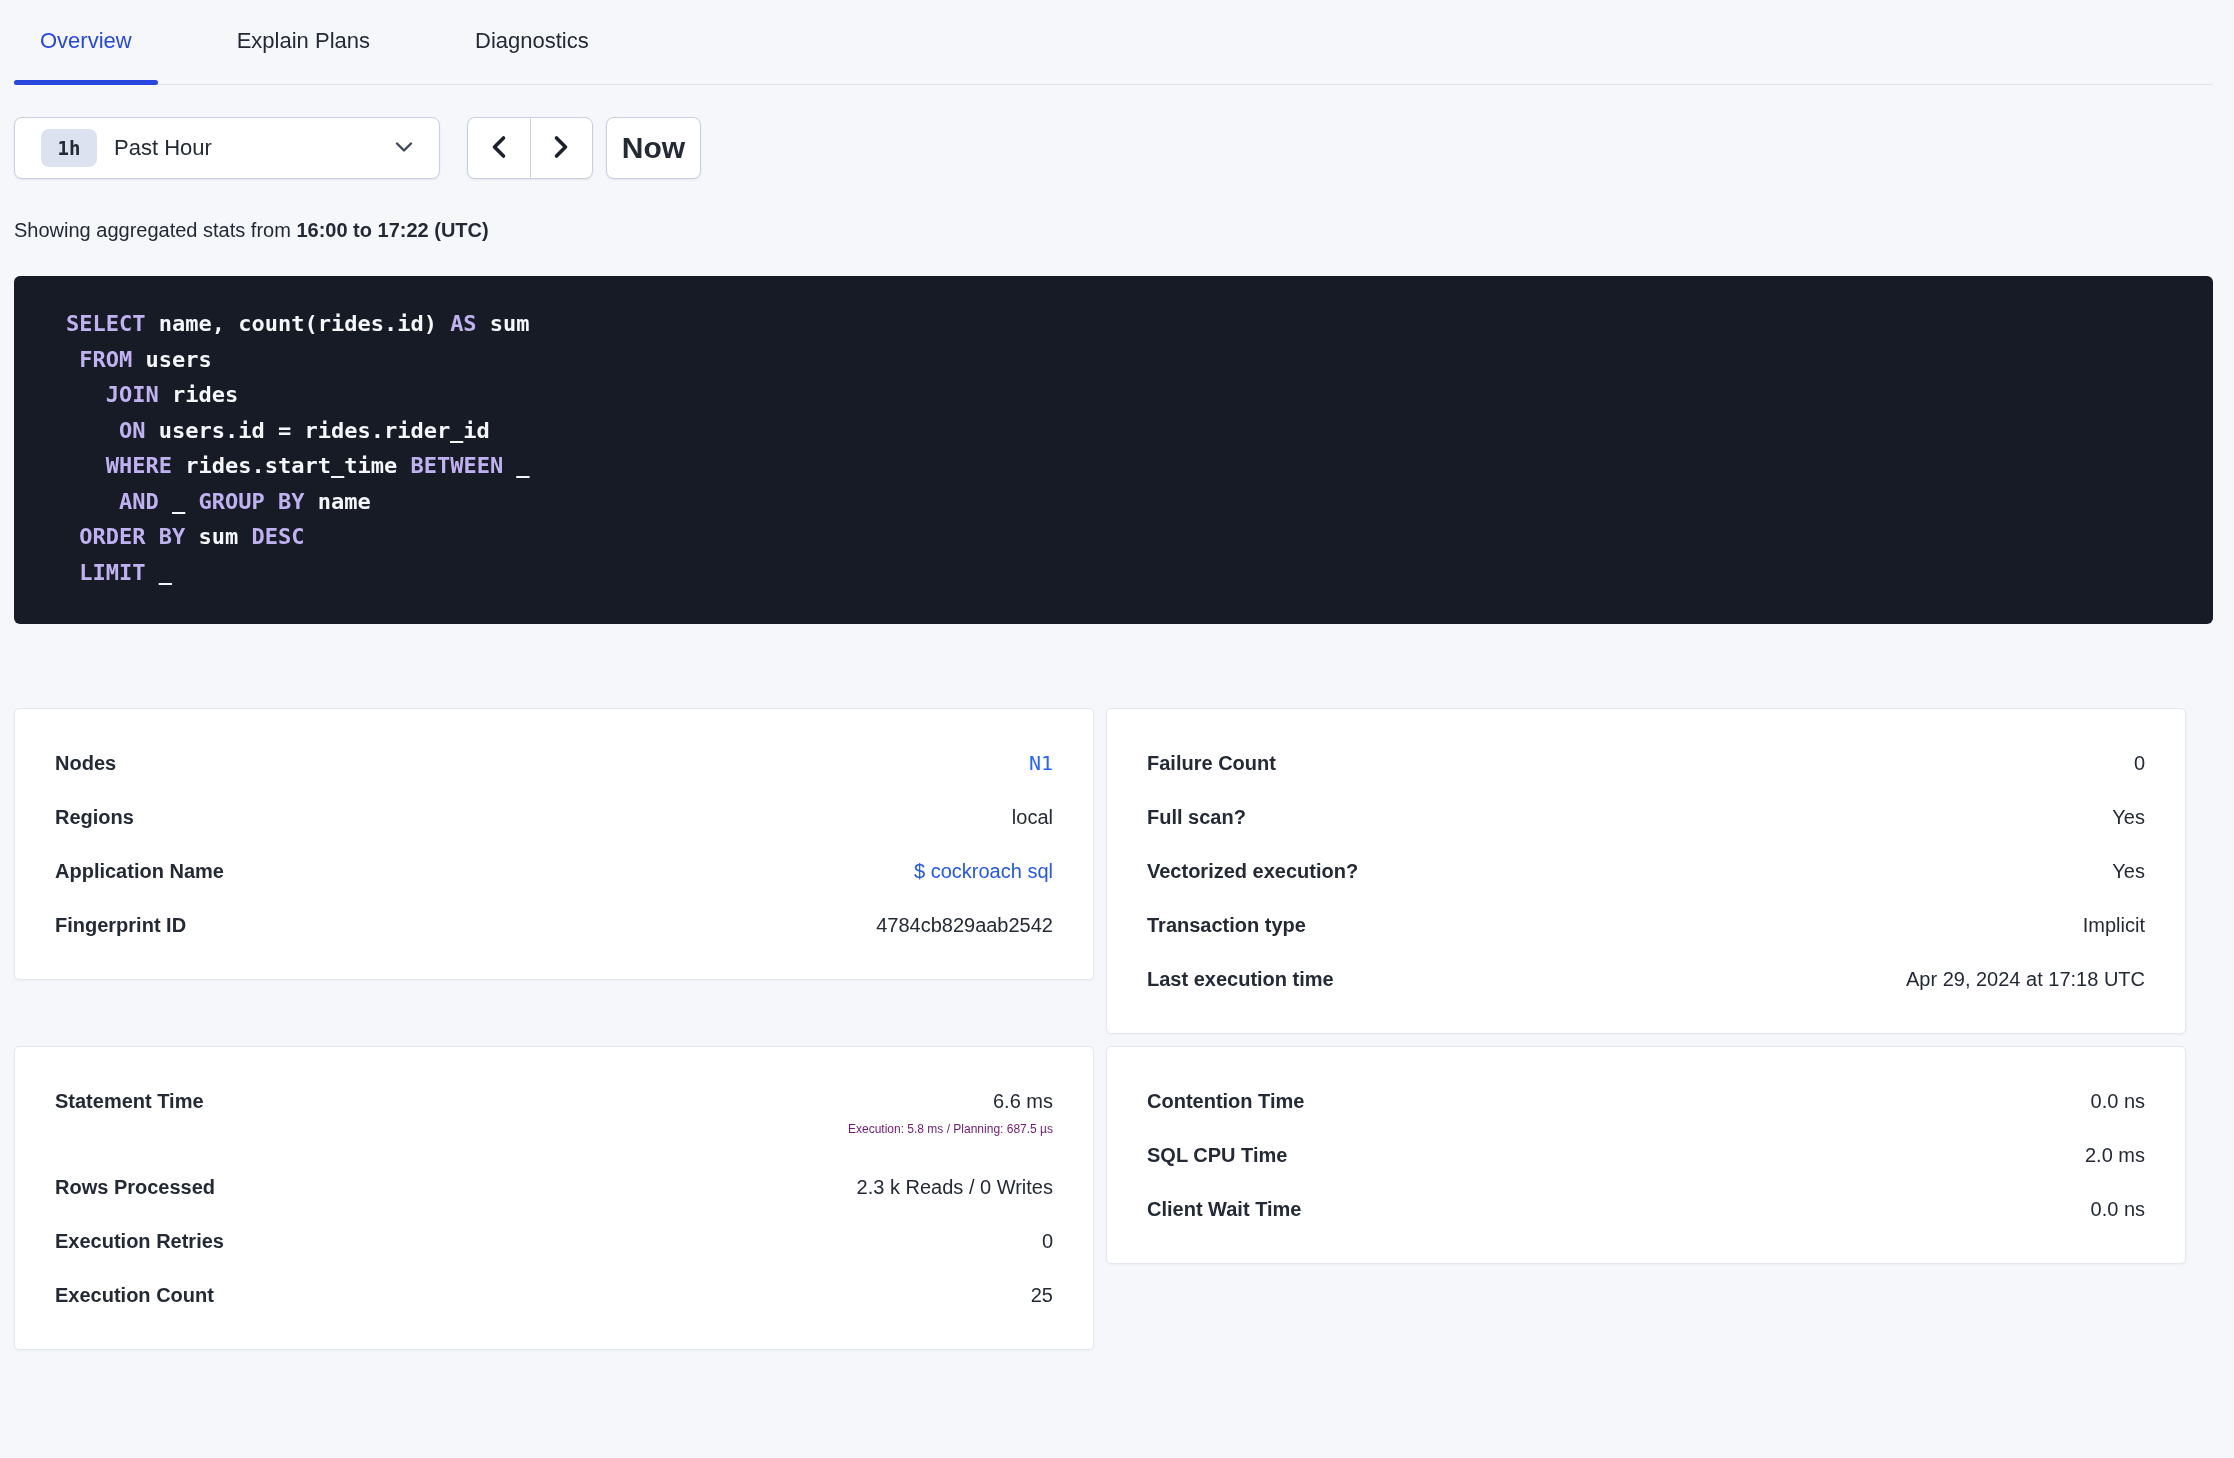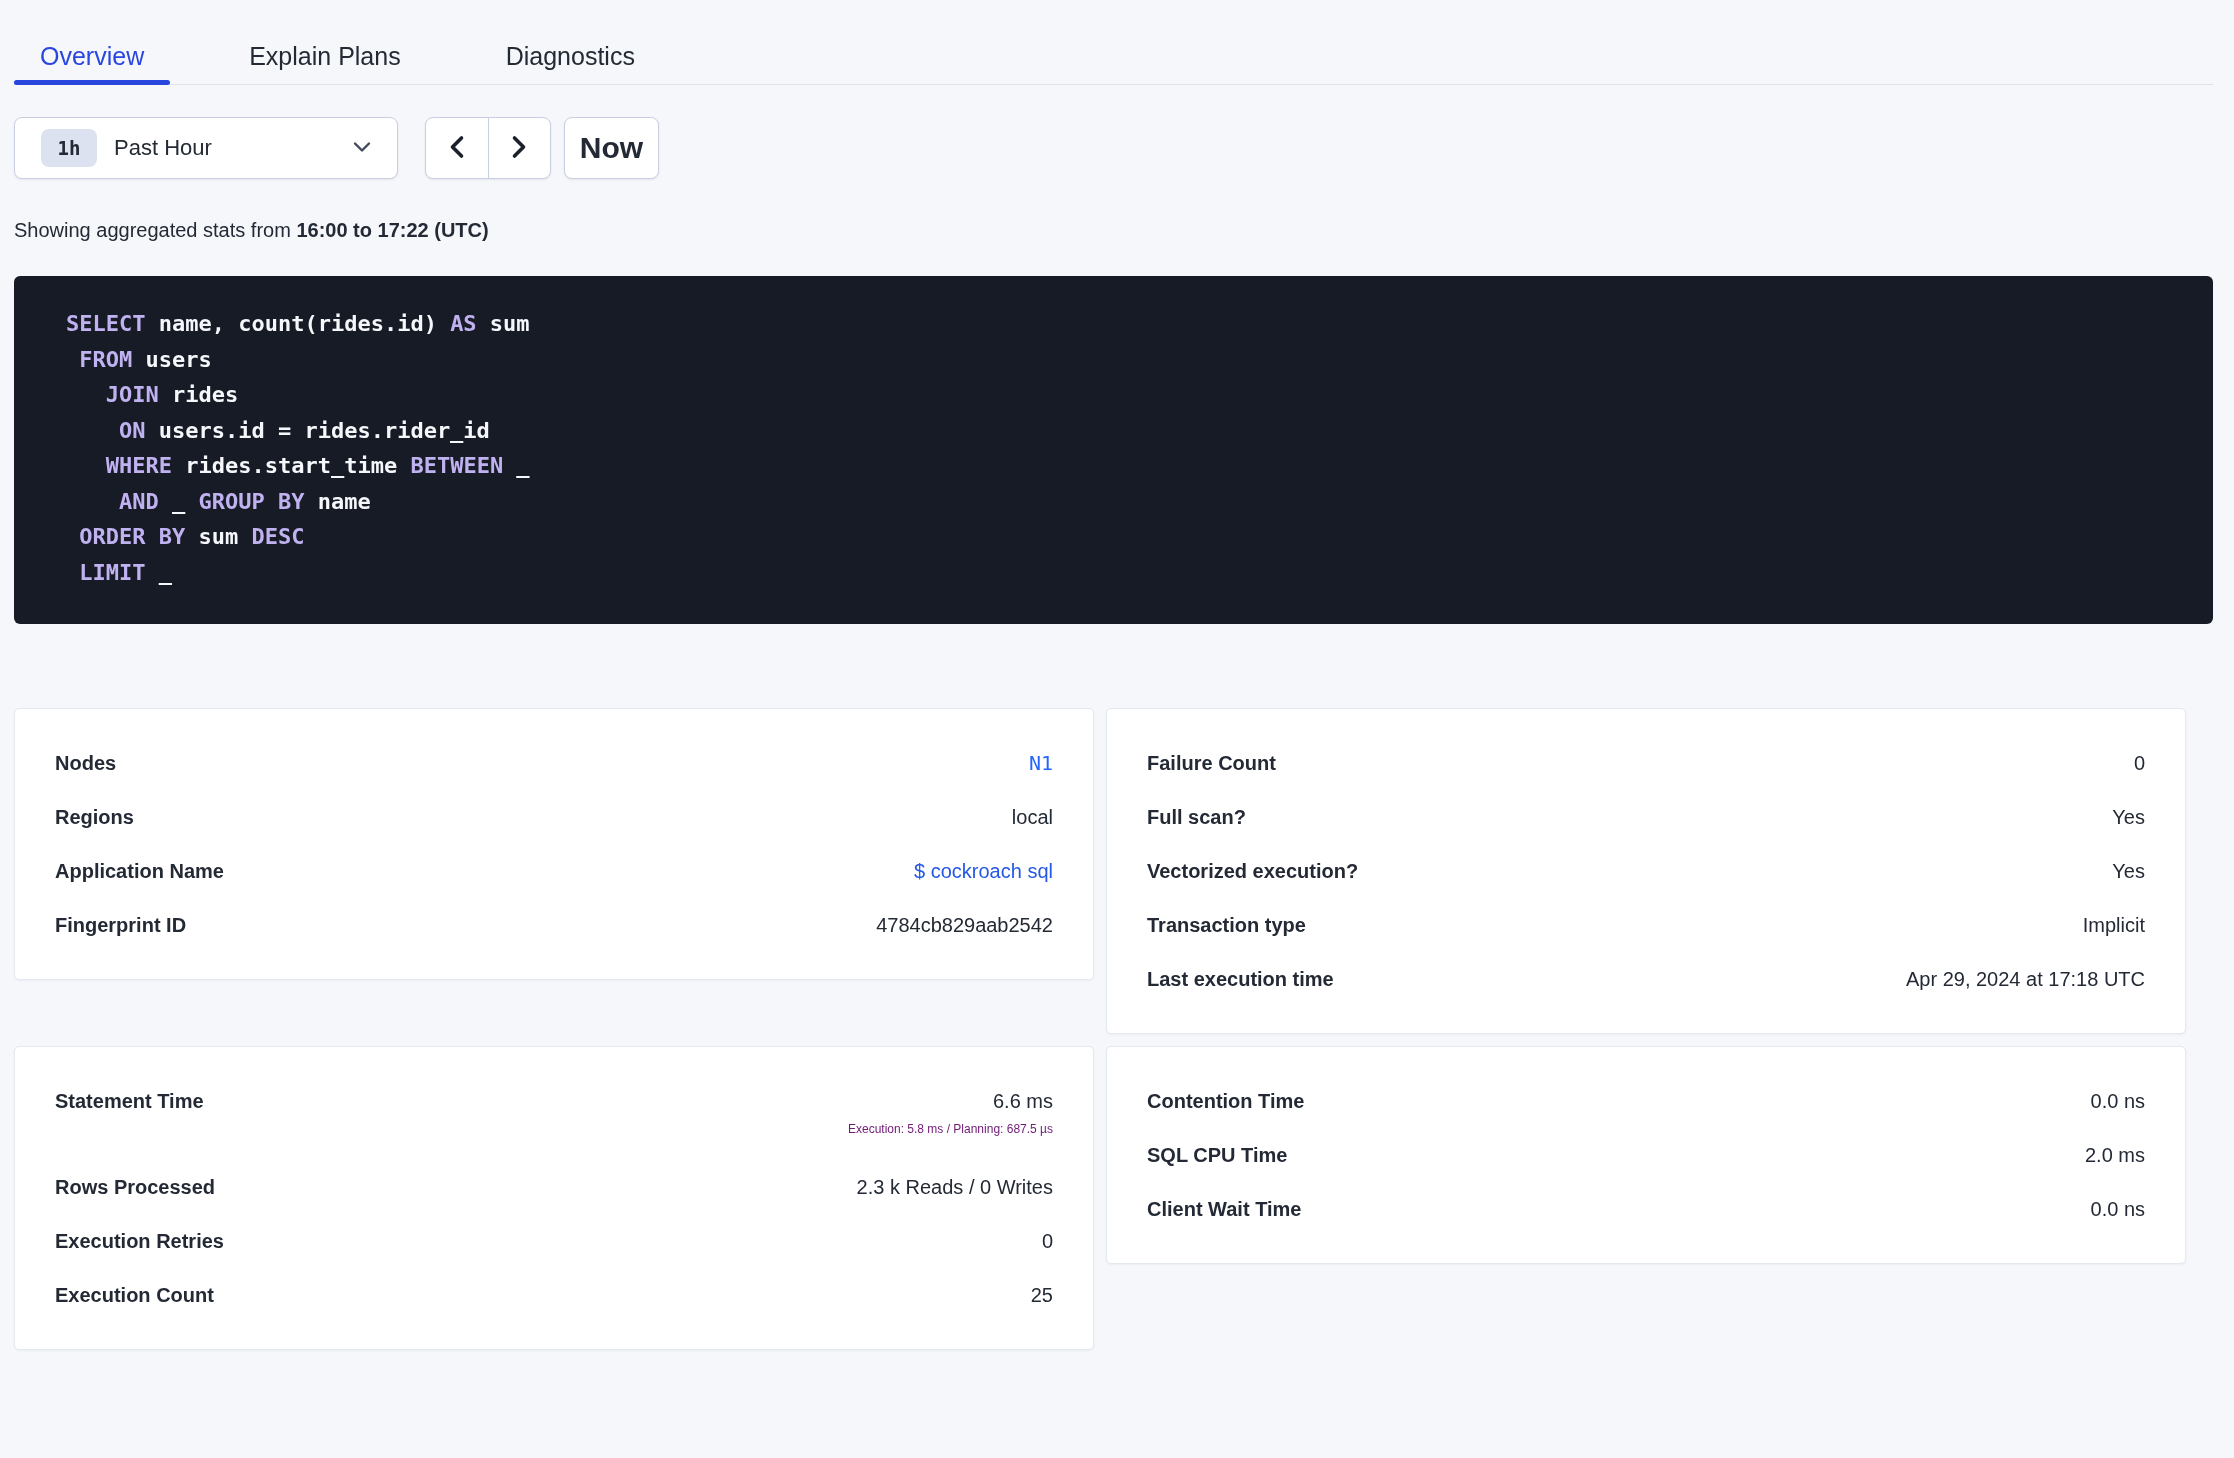--- a/index.html
+++ b/index.html
@@ -22,43 +22,43 @@
   
   .tabs {
     margin-top: 28px;
     display: flex; gap: 53px;
     border-bottom: 1px solid #DFE4EC;
   }
   .tab {
     position: relative;
     height: 56px;
     padding: 0 26px;
-    display: flex; align-items: center;
-    font-size: 25px; color: #242A35;
+    display: flex; align-items: flex-start;
+    font-size: 22px; color: #242A35;
     cursor: pointer;
   }
   .tab.active { color: #2946DF; }
   .tab.active::after {
     content: "";
     position: absolute; left: 0; right: 0; bottom: -1px;
     height: 5px; border-radius: 3px;
     background: #2946DF;
   }
 
   
   .controls { margin-top: 32px; display: flex; align-items: center; }
   .ctrl {
     background: #FFFFFF;
     border: 1px solid #C9CFE3;
     border-radius: 8px;
     height: 62px;
     box-shadow: 0 1px 2px rgba(54,66,94,0.10);
   }
   .range-select {
-    width: 384px;
+    width: 426px;
     display: flex; align-items: center;
     padding: 0 26px;
     cursor: pointer;
   }
   .range-badge {
     background: #DCE2F0;
     border-radius: 8px;
     width: 56px; height: 38px;
     display: flex; align-items: center; justify-content: center;
     font-family: "DejaVu Sans Mono", "Liberation Mono", monospace;

